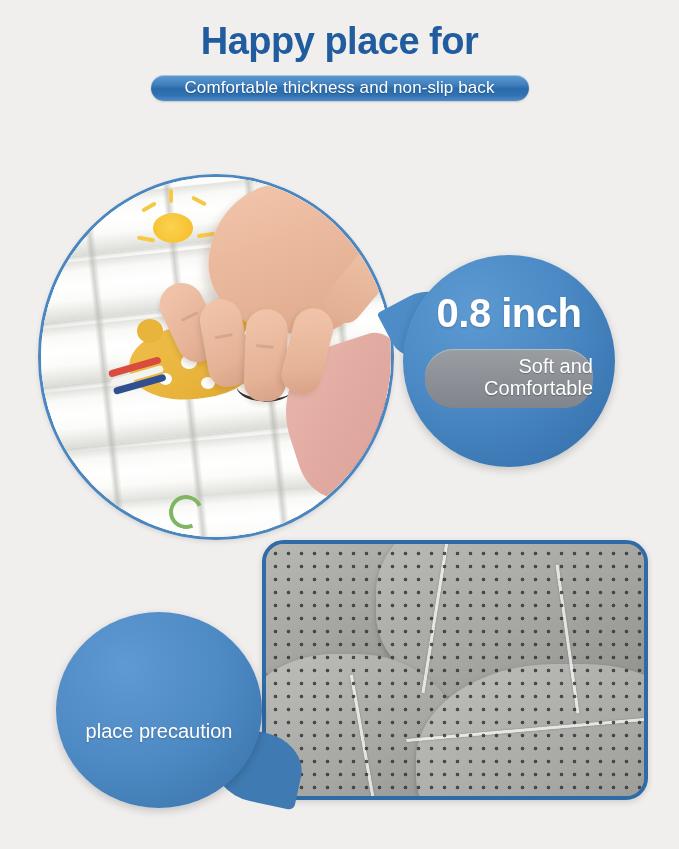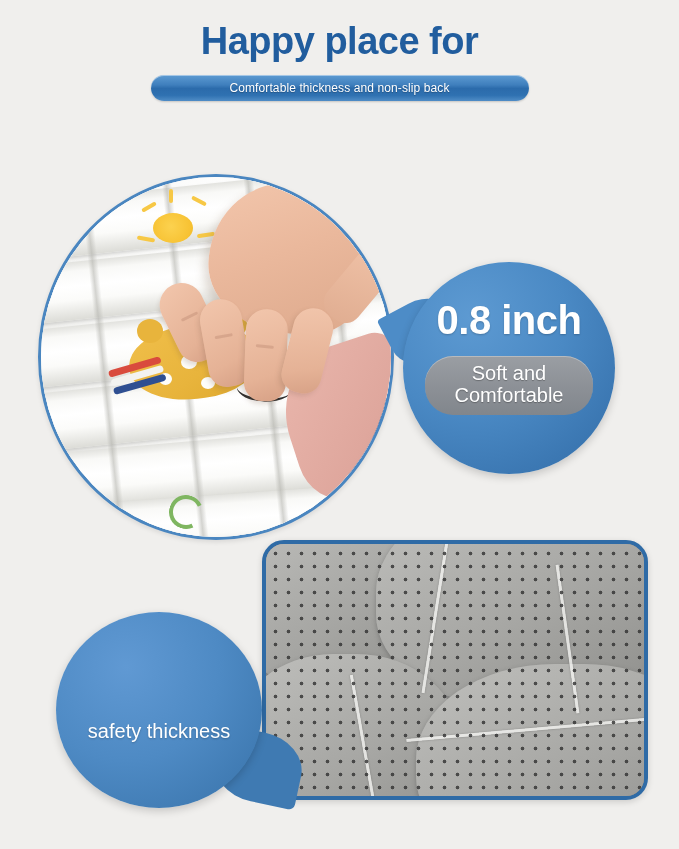--- a/index.html
+++ b/index.html
@@ -53,21 +53,21 @@
         #2f71b1 78%,
         #4f8cc6 100%);
     box-shadow: inset 0 1px 0 rgba(255,255,255,.45),
                 0 1px 2px rgba(0,0,0,.18);
     display: flex;
     align-items: center;
     justify-content: center;
   }
   .subtitle-text {
     color: #ffffff;
-    font-size: 12px;
+    font-size: 17px;
     font-weight: normal;
     letter-spacing: .1px;
     text-shadow: 0 1px 1px rgba(0,0,0,.25);
     white-space: nowrap;
   }
 
   
   .photo-circle {
     position: absolute;
     left: 38px;
@@ -254,21 +254,21 @@
     width: 130px; height: 150px;
     background: linear-gradient(135deg, #eab7ad 0%, #dfa79d 60%, #d2978d 100%);
     border-radius: 50% 18% 40% 30%;
     transform: rotate(-18deg);
   }
 
   
   .callout-inch {
     position: absolute;
     left: 403px;
-    top: 262px;
+    top: 255px;
     width: 212px;
     height: 212px;
   }
   .callout-inch .bubble {
     position: absolute;
     inset: 0;
     border-radius: 50%;
     background: radial-gradient(circle at 32% 26%, #5d9ad2 0%, #4a89c4 45%, #3b77b2 78%, #336ca6 100%);
     box-shadow: 0 3px 8px rgba(0,0,0,.18);
   }
@@ -307,20 +307,21 @@
     box-shadow: inset 0 1px 0 rgba(255,255,255,.30);
     text-align: center;
     z-index: 3;
   }
   .soft-pill span {
     display: block;
     color: #ffffff;
     font-size: 20px;
     line-height: 1.12;
     text-shadow: 0 1px 1px rgba(0,0,0,.28);
+    text-align: right;
   }
 
   
   .photo-rect {
     position: absolute;
     left: 262px;
     top: 540px;
     width: 378px;
     height: 252px;
     border-radius: 22px;
@@ -514,16 +515,16 @@
       <div class="seam-line sl2"></div>
       <div class="seam-line sl3"></div>
       <div class="seam-line sl4"></div>
       <div class="dots"></div>
     </div>
   </div>
 
   <div class="callout-slip">
     <div class="tail"></div>
     <div class="bubble"></div>
-    <div class="slip-sub">safety thickness</div>
+    <div class="slip-sub">place precaution</div>
   </div>
 
 </div>
 
 </body></html>

